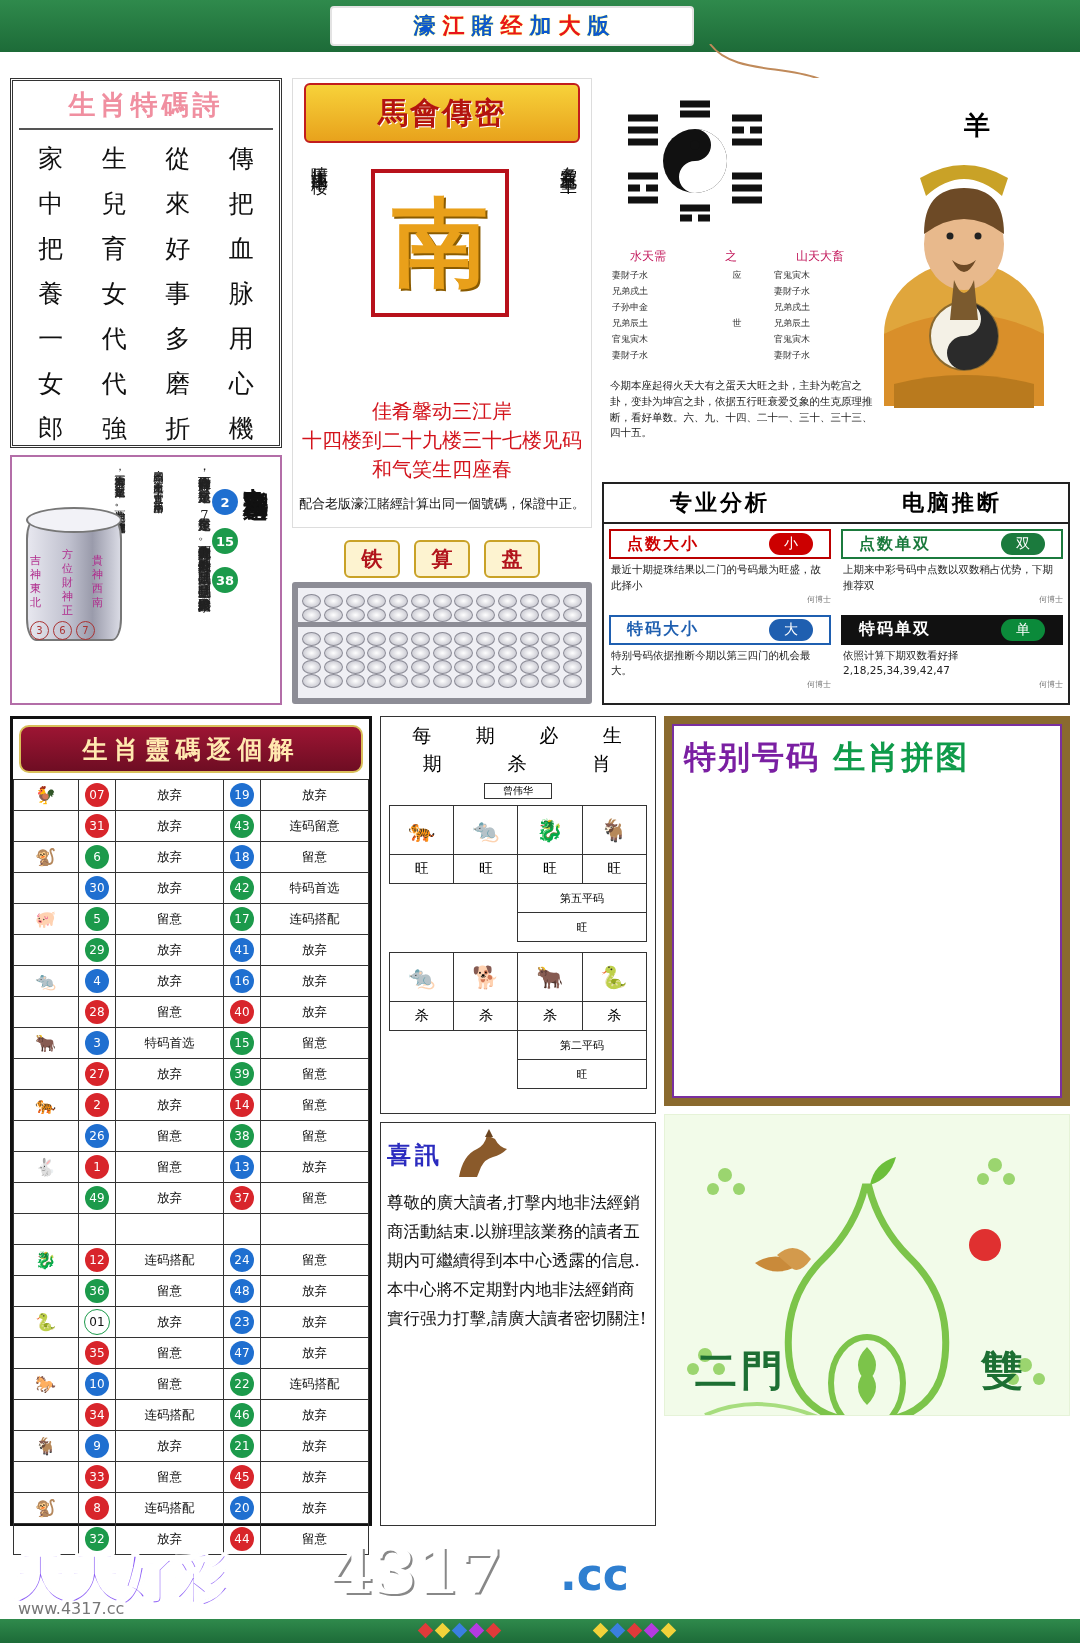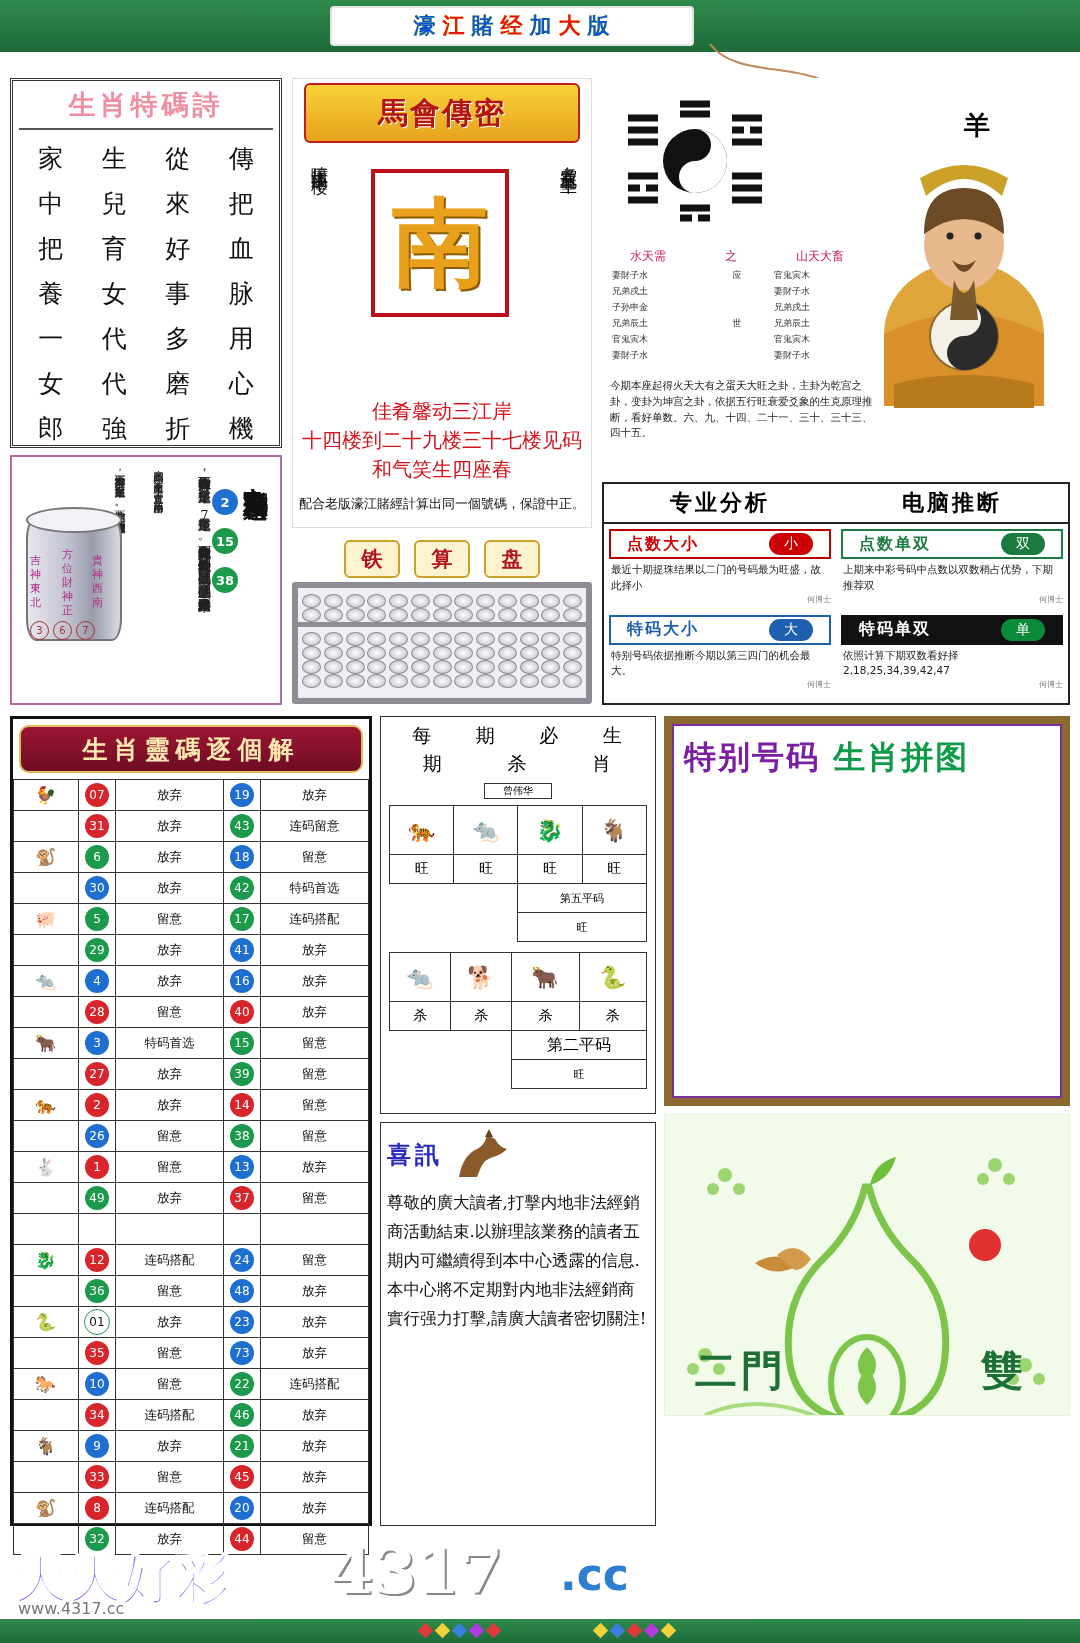--- a/index.html
+++ b/index.html
@@ -619,21 +619,21 @@
             <td class="an">🐍</td>
             <td class="num"><span class="sm wh">01</span></td>
             <td class="txt">放弃</td>
             <td class="num"><span class="sm blue">23</span></td>
             <td class="txt">放弃</td>
           </tr>
           <tr>
             <td class="an"></td>
             <td class="num"><span class="sm red">35</span></td>
             <td class="txt">留意</td>
-            <td class="num"><span class="sm blue">73</span></td>
+            <td class="num"><span class="sm blue">47</span></td>
             <td class="txt">放弃</td>
           </tr>
           <tr>
             <td class="an">🐎</td>
             <td class="num"><span class="sm blue">10</span></td>
             <td class="txt">留意</td>
             <td class="num"><span class="sm green">22</span></td>
             <td class="txt">连码搭配</td>
           </tr>
           <tr>
@@ -724,21 +724,21 @@
         <td class="pic">🐍</td>
       </tr>
       <tr>
         <td>杀</td>
         <td>杀</td>
         <td>杀</td>
         <td>杀</td>
       </tr>
       <tr>
         <td colspan="2" style="border:none"></td>
-        <td colspan="2" style="font-size:16px">第二平码</td>
+        <td colspan="2" style="font-size:11px">第二平码</td>
       </tr>
       <tr>
         <td colspan="2" style="border:none"></td>
         <td colspan="2" style="font-size:11px">旺</td>
       </tr>
     </tbody>
       </table>
   </div>
 
   <div class="box" id="xixun">

